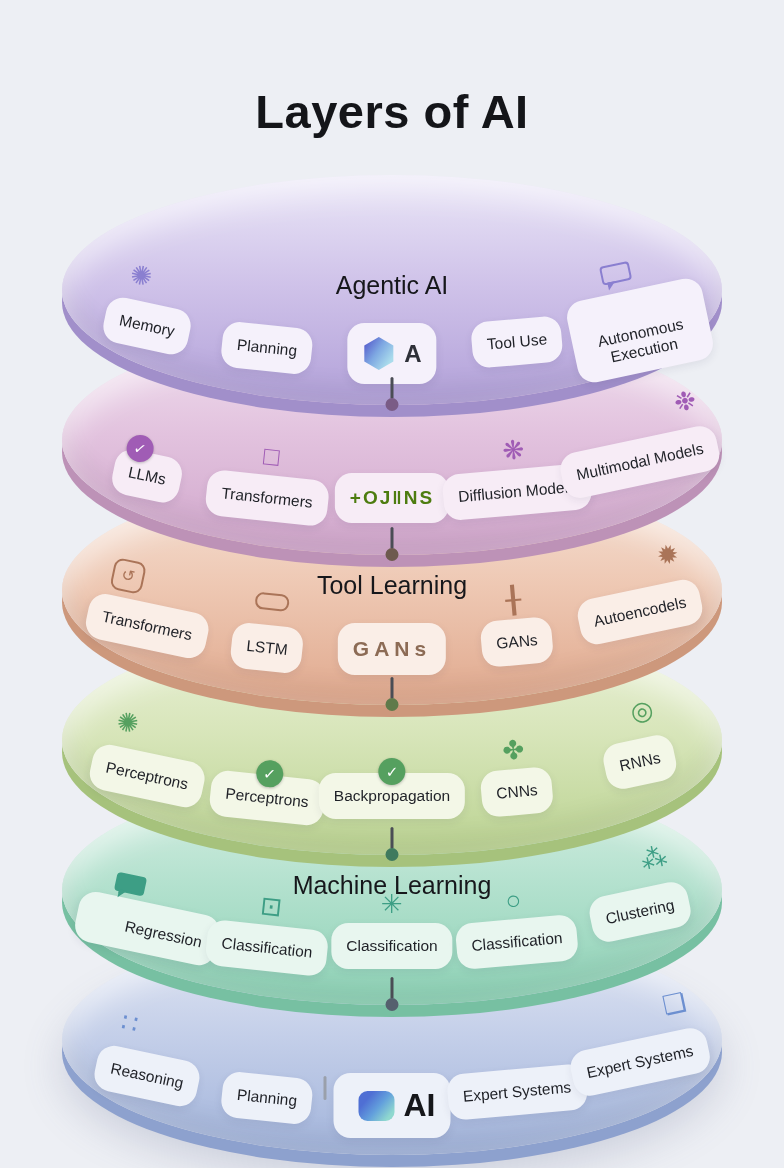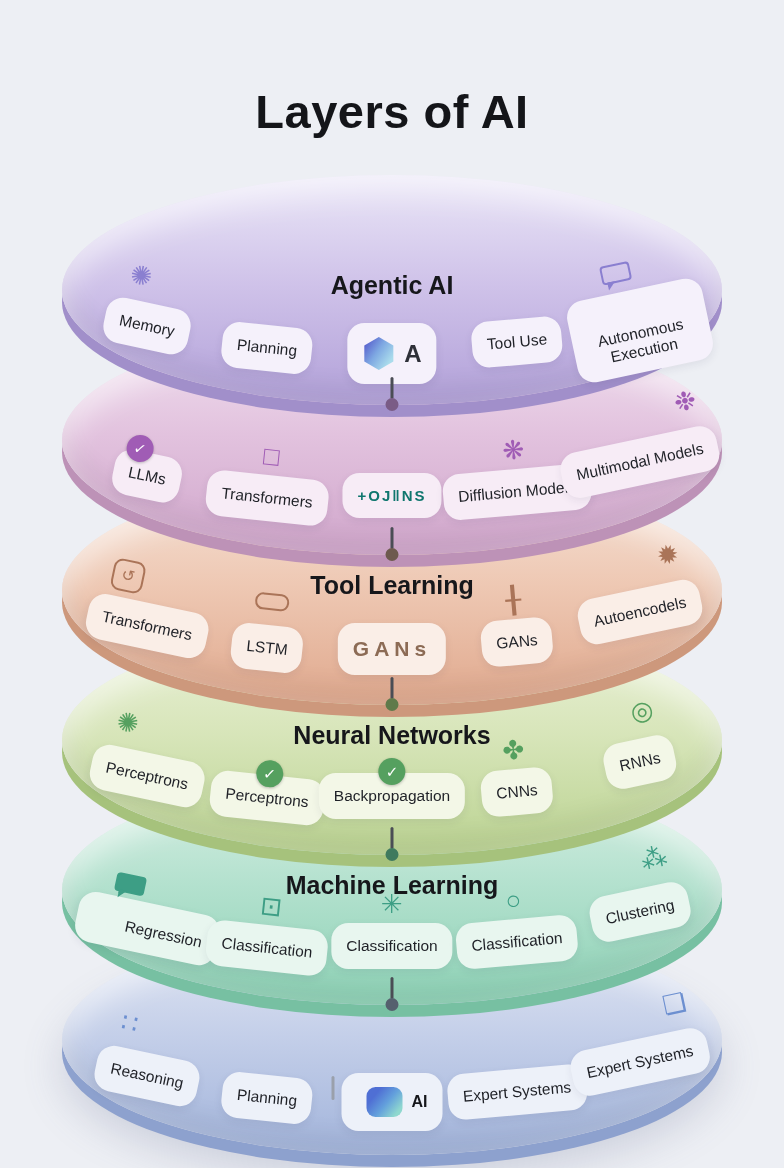--- a/index.html
+++ b/index.html
@@ -10,21 +10,21 @@
   .layer{position:absolute;left:62px;width:660px;height:230px;}
   .l0{top:175px;z-index:60;} .l1{top:325px;z-index:50;} .l2{top:475px;z-index:40;}
   .l3{top:625px;z-index:30;} .l4{top:775px;z-index:20;} .l5{top:925px;z-index:10;}
   .disc{position:absolute;inset:0;border-radius:50%;
     background:linear-gradient(180deg,var(--g1) 0%,var(--g2) 48%,var(--g3) 100%);
     box-shadow:0 12px 0 var(--rim), inset 0 16px 30px rgba(255,255,255,0.55),
                inset 0 -16px 26px rgba(0,0,0,0.06);}
   .l5 .disc{box-shadow:0 12px 0 var(--rim), 0 26px 40px rgba(90,100,140,0.22),
     inset 0 16px 30px rgba(255,255,255,0.55), inset 0 -16px 26px rgba(0,0,0,0.06);}
   .layer-title{position:absolute;top:96px;left:0;width:100%;margin:0;text-align:center;
-    font-size:25px;font-weight:700;color:#16171b;}
+    font-size:25px;font-weight:400;color:#16171b;}
   .pill{position:absolute;background:var(--pillbg);border-radius:17px;padding:14px 15px;
     font-size:15.5px;font-weight:500;color:#1f2127;white-space:nowrap;text-align:center;
     box-shadow:0 3px 9px rgba(40,40,80,0.08);}
   .p0{left:85px; top:128px;transform:translateX(-50%) rotate(12deg);}
   .p1{left:205px;top:150px;transform:translateX(-50%) rotate(6deg);}
   .p2{left:330px;top:148px;transform:translateX(-50%);}
   .p3{left:455px;top:144px;transform:translateX(-50%) rotate(-5deg);}
   .p4{left:578px;top:114px;transform:translateX(-50%) rotate(-12deg);}
   .pill.wrap{white-space:normal;width:118px;line-height:1.2;padding:11px 10px;}
   .pill.center{display:flex;align-items:center;justify-content:center;gap:9px;font-weight:600;}
@@ -48,22 +48,22 @@
     border:4px solid transparent;border-top-color:var(--accent);border-left-color:var(--accent);}
   .ic-filled{background:var(--accent);}
   .ic-hex{width:33px;height:33px;display:inline-block;
     background:linear-gradient(125deg,#5b66cf 15%,#7ea8e2 45%,#aadcec 80%);
     clip-path:polygon(50% 0%,94% 26%,94% 74%,50% 100%,6% 74%,6% 26%);}
   .ic-aiblob{width:36px;height:30px;display:inline-block;border-radius:9px;position:relative;
     margin-left:10px;background:linear-gradient(130deg,#4f6fd4 25%,#63a0dc 55%,#8fd8cf 85%);}
   .ic-aiblob::before{content:'';position:absolute;left:-10px;top:3px;width:3px;height:24px;
     border-radius:2px;background:#9aa0ab;}
   .biglabel{font-size:24px;font-weight:600;color:#2e3038;}
-  .ailabel{font-size:16px;font-weight:800;color:#15161a;}
-  .glitch-text{font-size:15px;font-weight:600;letter-spacing:2px;color:#0f766e;}
+  .ailabel{font-size:32px;font-weight:800;color:#15161a;}
+  .glitch-text{font-size:19px;font-weight:600;letter-spacing:2px;color:#4d7c0f;}
   .scribble-text{font-size:21px;font-weight:600;letter-spacing:5px;color:#8c6b55;}
   .connector{position:absolute;left:50%;top:202px;transform:translateX(-50%);
     display:flex;flex-direction:column;align-items:center;z-index:5;}
   .cline{width:3px;height:22px;background:#4a4d55;border-radius:2px;}
   .cdot{width:13px;height:13px;border-radius:50%;background:var(--cdot);margin-top:-1px;}
 </style>
 </head>
 <body>
 
 <div class="stage" style="background: rgb(237, 239, 244);">
@@ -146,21 +146,20 @@
       <span class="plabel">Autoencodels</span>
     </div>
     <div class="connector">
       <span class="cline"></span>
       <span class="cdot"></span>
     </div>
   </section>
 
   <section class="layer l3" style="--g1: #ecf2da; --g2: #d7e5b9; --g3: #bbd392; --rim: #a6c27c; --pillbg: #f3f7e7; --accent: #55a05f; --cdot: #3f7a5e;">
     <div class="disc"></div>
-    <h2 class="layer-title">Neural Networks</h2>
     <div class="pill p0 icon-tl">
       <span class="picon">✺</span>
       <span class="plabel">Perceptrons</span>
     </div>
     <div class="pill p1 icon-tc overlap">
       <span class="picon ic-check">✓</span>
       <span class="plabel">Perceptrons</span>
     </div>
     <div class="pill p2 icon-tc overlap">
       <span class="picon ic-check">✓</span>

